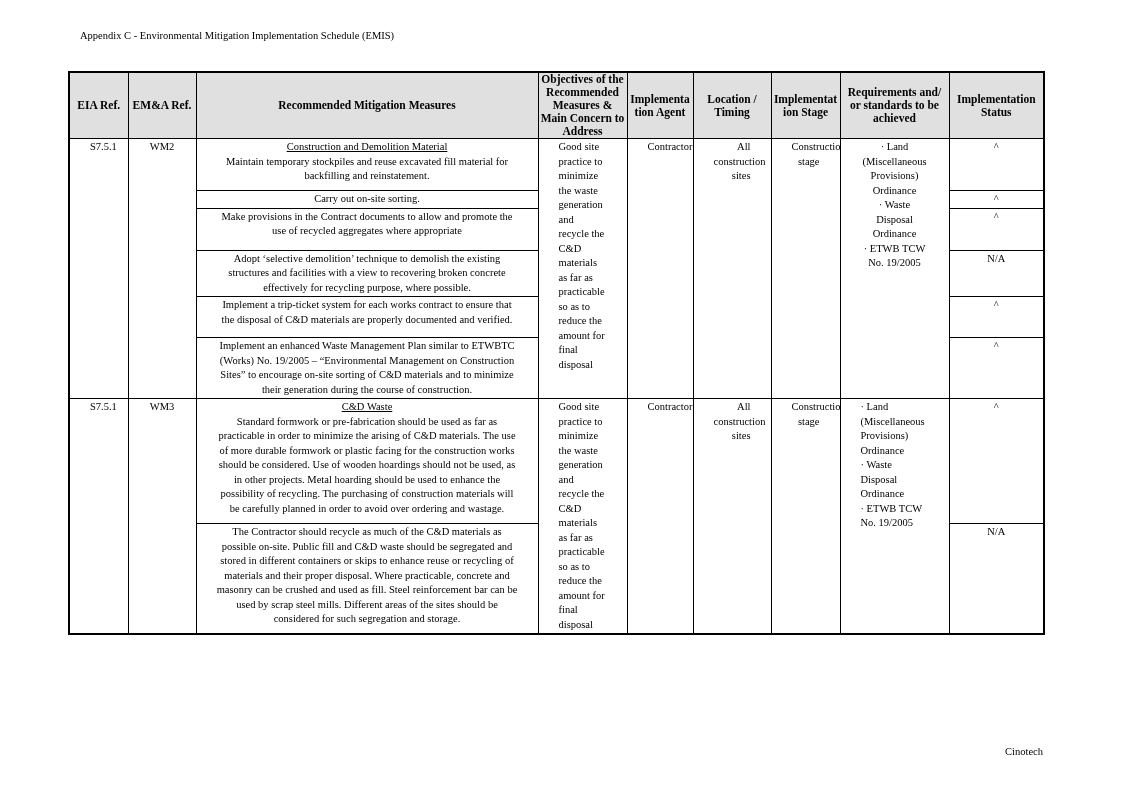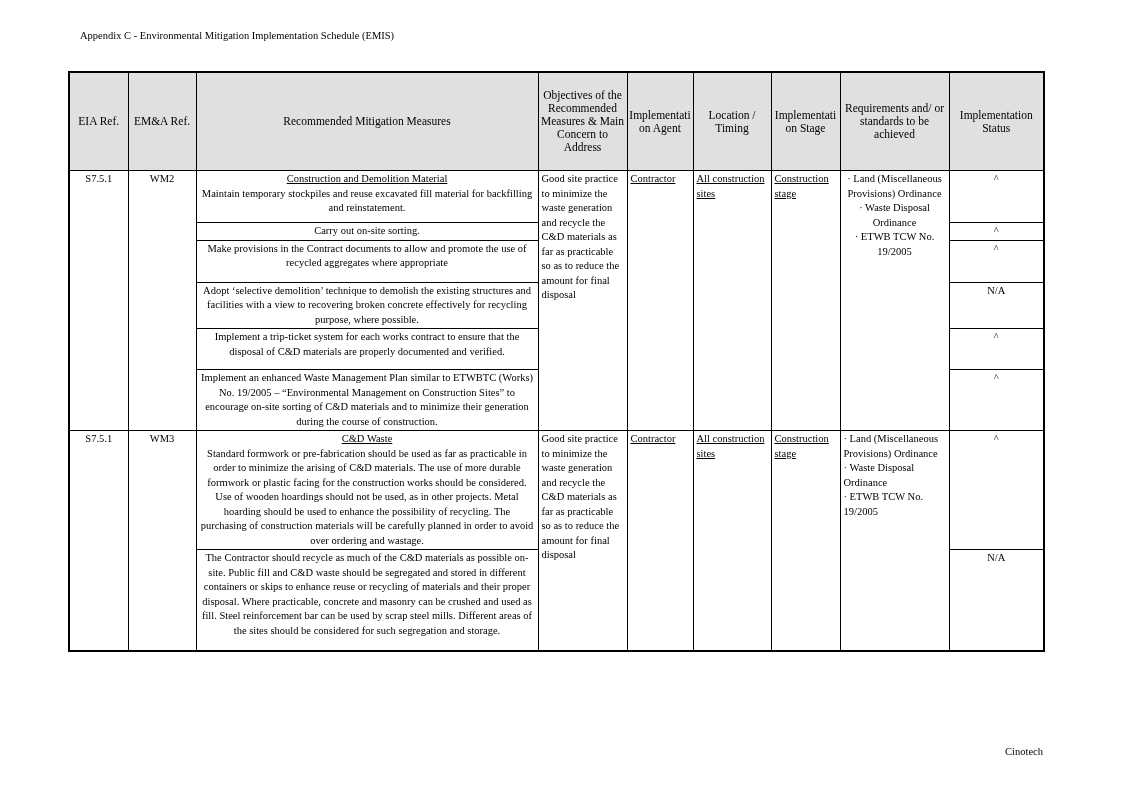--- a/index.html
+++ b/index.html
@@ -28,38 +28,38 @@
     width: 975px;
     border-collapse: collapse;
     table-layout: fixed;
     border: 2px solid #000000;
   }
   table.emis th, table.emis td {
     border: 1px solid #000000;
     vertical-align: top;
     font-size: 10.5px;
     line-height: 14.5px;
-    padding: 1px 3px;
+    padding: 1px 20px;
     overflow: hidden;
   }
   table.emis th {
     background: #e0e0e0;
-    font-weight: normal;
+    font-weight: bold;
     font-size: 11.5px;
     line-height: 13px;
     text-align: center;
     vertical-align: middle;
-    padding: 16px 1px;
+    padding: 0 1px;
     overflow-wrap: break-word;
   }
   td.c-eia, td.c-ema { text-align: center; }
   td.c-measures { text-align: center; }
   .measure-heading { text-decoration: underline; }
   td.c-objectives { text-align: left; padding: 1px 2px; margin-top: 29px; }
-  td.c-agent, td.c-location, td.c-stage { text-align: left; padding: 1px 2px; text-decoration: underline; }
+  td.c-agent, td.c-location, td.c-stage { text-align: right; padding: 1px 2px; }
   td.c-req { padding: 1px 2px; }
   td.c-req.req-center { text-align: center; }
   td.c-req.req-left { text-align: left; }
   td.c-status { text-align: center; }
   .footer-pagenum {
     position: absolute;
     left: 0;
     right: 0;
     top: 746px;
     text-align: center;

